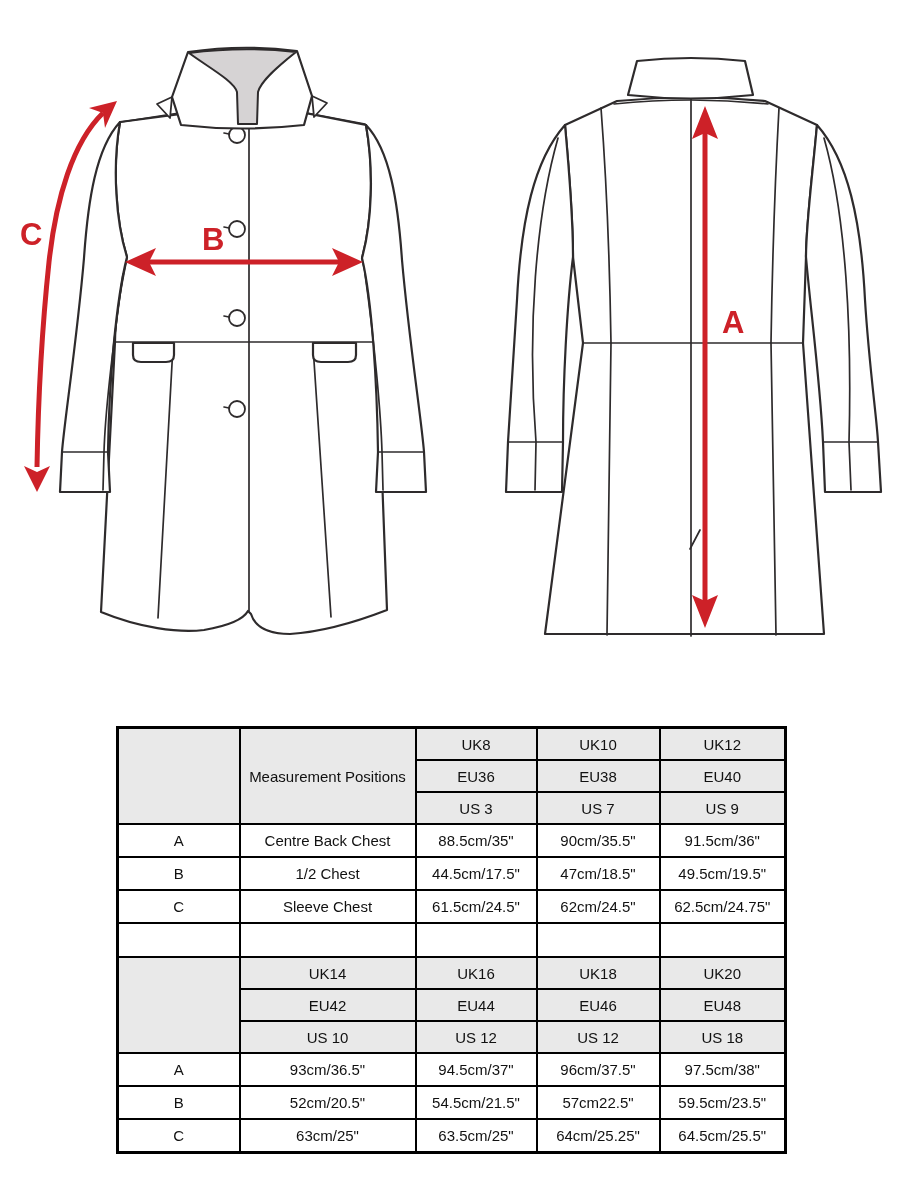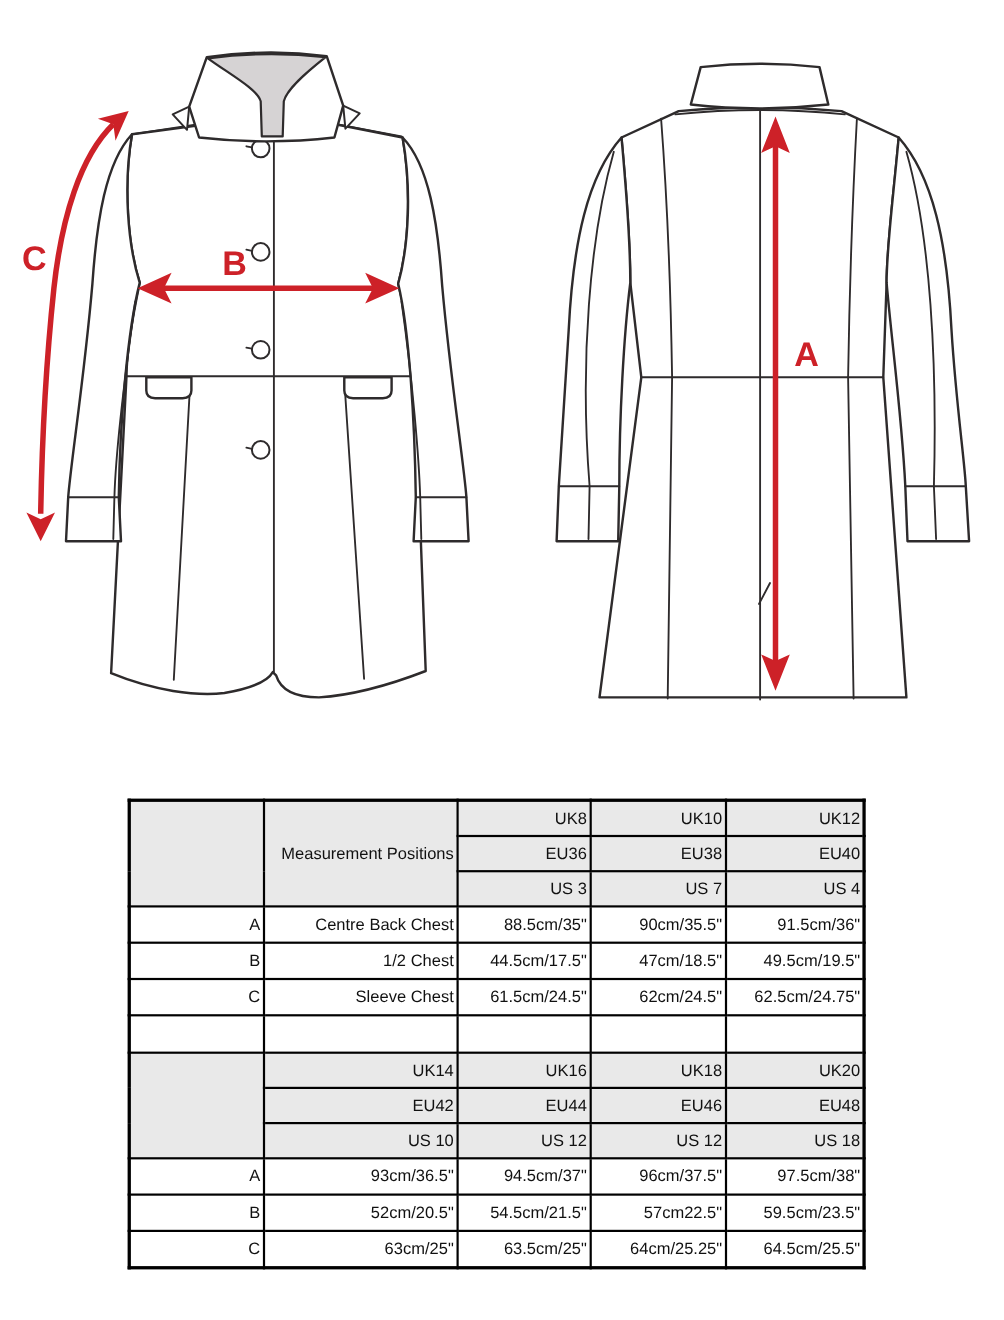--- a/index.html
+++ b/index.html
@@ -21,21 +21,21 @@
   .gray{fill:var(--collar-gray);stroke:var(--line-dark);stroke-width:2;stroke-linejoin:round;}
   .red-shaft{fill:none;stroke:var(--arrow-red);stroke-width:5;stroke-linecap:butt;}
   .red-head{fill:var(--arrow-red);stroke:none;}
   .red-label{fill:var(--arrow-red);font-family:"Liberation Sans",sans-serif;font-size:31px;font-weight:bold;}
   .chart-wrap{position:absolute;left:116px;top:726px;}
   table.size-table{
     border-collapse:collapse;table-layout:fixed;width:668px;
     font-size:15px;color:var(--text);border:3px solid var(--border-black);
   }
   table.size-table td{
-    border:2px solid var(--border-black);text-align:right;vertical-align:middle;
+    border:2px solid var(--border-black);text-align:center;vertical-align:middle;
     padding:0 2px;white-space:nowrap;overflow:hidden;
   }
   tr.r-hdr td{background:var(--header-bg);height:30px;}
   tr.r-data td{background:#ffffff;height:31px;}
   tr.r-gap td{background:#ffffff;height:32px;}
   .b{font-weight:normal;}
 </style>
 </head>
 <body>
 
@@ -164,21 +164,21 @@
         <td>UK12</td>
       </tr>
       <tr class="r-hdr">
         <td>EU36</td>
         <td>EU38</td>
         <td>EU40</td>
       </tr>
       <tr class="r-hdr">
         <td>US 3</td>
         <td>US 7</td>
-        <td>US 4</td>
+        <td>US 9</td>
       </tr>
 
       <tr class="r-data">
         <td class="b">A</td>
         <td>Centre Back Chest</td>
         <td>88.5cm/35"</td>
         <td>90cm/35.5"</td>
         <td>91.5cm/36"</td>
       </tr>
       <tr class="r-data">

